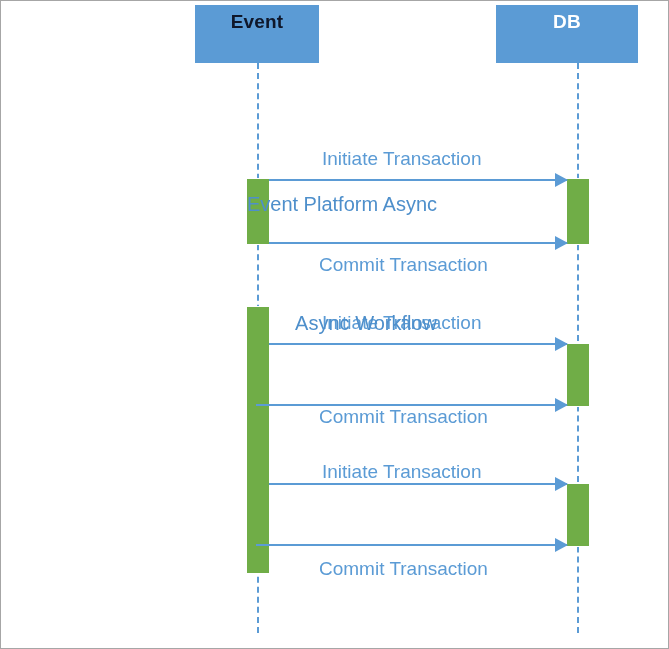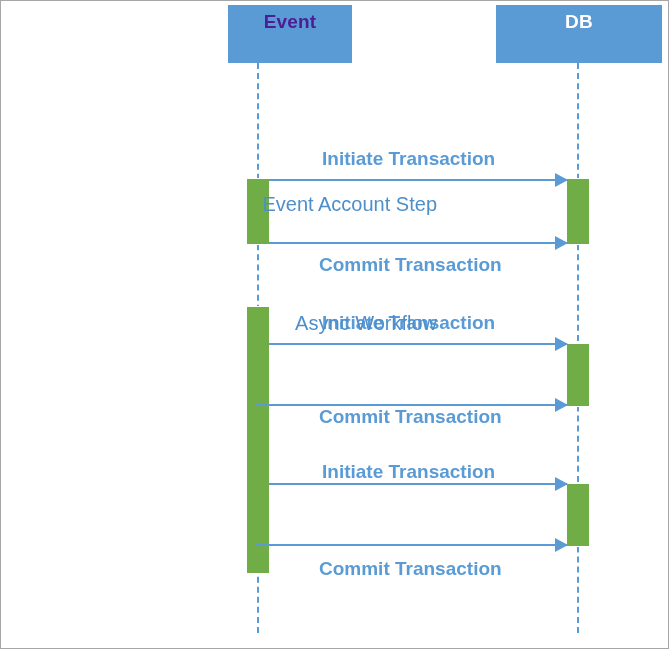--- a/index.html
+++ b/index.html
@@ -63,43 +63,42 @@
     height: 0;
     border-top: 7px solid transparent;
     border-bottom: 7px solid transparent;
   }
   .msg-label {
     position: absolute;
     font-size: 19px;
     line-height: 23px;
     white-space: nowrap;
     text-align: right;
-    font-weight: bold;
   }
   
   .side-label {
     position: absolute;
     font-size: 20px;
     line-height: 27px;
     white-space: nowrap;
     text-align: right;
   }
   .side-label .l2 { display: block; }
 </style>
 </head>
 <body>
 
 <div id="canvas" style="width: 669px; height: 649px; background: rgb(255, 255, 255); border-color: rgb(166, 166, 166);">
 
-  <div class="participant" style="left: 194px; top: 4px; width: 124px; height: 58px; background: rgb(91, 155, 213); color: #4c1d95; margin-left: 33px;">
+  <div class="participant" style="left: 194px; top: 4px; width: 124px; height: 58px; background: rgb(91, 155, 213); color: #0f172a;">
     <span>
       <span>Event</span><br>
     </span>
   </div>
-  <div class="participant" style="left: 495px; top: 4px; width: 166px; height: 58px; background: rgb(91, 155, 213); color: rgb(255, 255, 255); align-items: center;">
+  <div class="participant" style="left: 495px; top: 4px; width: 142px; height: 58px; background: rgb(91, 155, 213); color: rgb(255, 255, 255); align-items: center;">
     <span>
       <span>DB</span><br>
     </span>
   </div>
 
   <div class="lifeline" style="left: 256px; top: 62px; height: 570px; border-left-color: rgb(91, 155, 213);"></div>
   <div class="lifeline" style="left: 576px; top: 62px; height: 570px; border-left-color: rgb(91, 155, 213);"></div>
 
   <div class="activation" style="left: 245px; top: 177px; width: 24px; height: 67px; background: rgb(112, 173, 71); border-color: rgb(255, 255, 255);"></div>
   <div class="activation" style="left: 565px; top: 177px; width: 24px; height: 67px; background: rgb(112, 173, 71); border-color: rgb(255, 255, 255);"></div>
@@ -125,19 +124,19 @@
 
   <div class="msg-line" style="left: 268px; top: 482px; width: 298px; border-top-color: rgb(91, 155, 213);"></div>
   <div class="msg-head" style="top: 476px; left: 554px; border-left: 13px solid rgb(91, 155, 213); border-right: 0px;"></div>
   <div class="msg-label" style="left: 321px; top: 459px; color: rgb(91, 155, 213);">Initiate Transaction</div>
 
   <div class="msg-line" style="left: 255px; top: 543px; width: 311px; border-top-color: rgb(91, 155, 213);"></div>
   <div class="msg-head" style="top: 537px; left: 554px; border-left: 13px solid rgb(91, 155, 213); border-right: 0px;"></div>
   <div class="msg-label" style="left: 318px; top: 556px; color: rgb(91, 155, 213);">Commit Transaction</div>
 
   <div class="side-label" style="right: 231px; top: 190px; color: rgb(78, 143, 203);">
-    <span>Event Account Step</span>
+    <span>Event Platform Async</span>
   </div>
   <div class="side-label" style="right: 231px; top: 309px; color: rgb(78, 143, 203);">
     <span>Async Workflow</span>
   </div>
 
 </div>
 
 </body></html>

